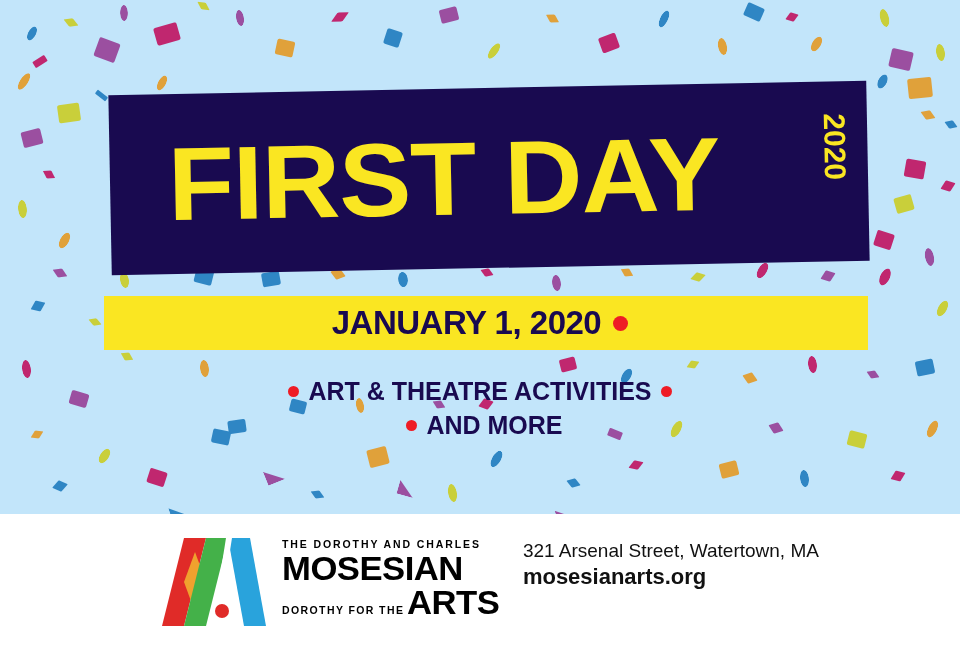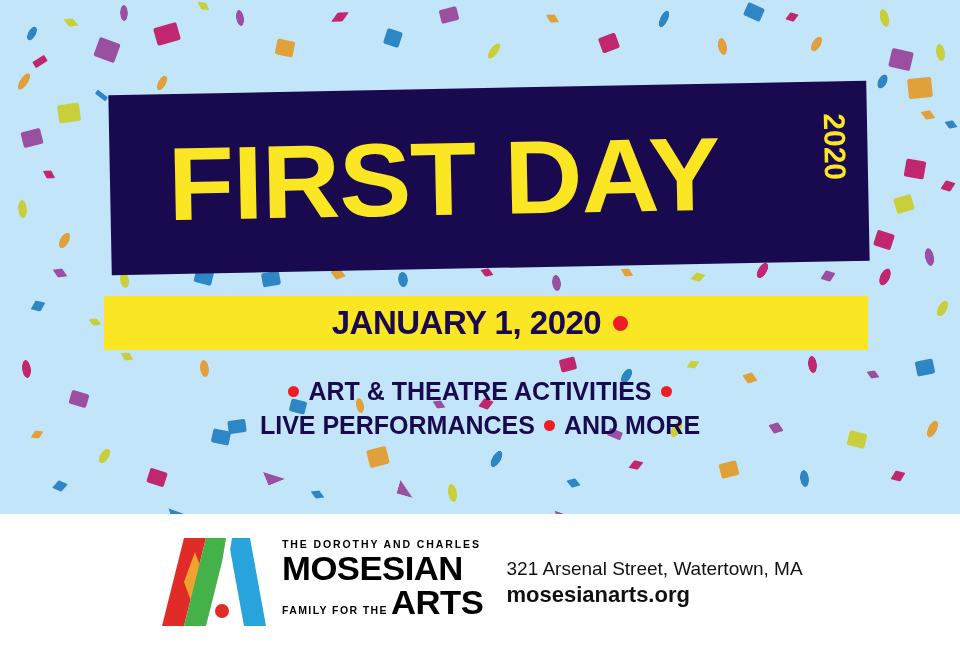--- a/index.html
+++ b/index.html
@@ -147,21 +147,21 @@
     left: 0;
     top: 514px;
     width: 960px;
     height: 136px;
     background: #ffffff;
     display: flex;
     align-items: center;
   }
   #footer-inner {
     display: flex;
-    align-items: center;
+    align-items: flex-start;
     margin-left: 162px;
   }
 
   
   #logo-mark {
     position: relative;
     width: 104px;
     height: 88px;
     flex: none;
   }
@@ -339,21 +339,20 @@
       <span class="reddot"></span>
     </div>
 
     <div id="features">
       <div class="feature-line">
         <span class="reddot sm"></span>
         <span>ART &amp; THEATRE ACTIVITIES</span>
         <span class="reddot sm"></span>
       </div>
       <div class="feature-line">
-        <span>LIVE PERFORMANCES</span>
         <span class="reddot sm"></span>
         <span>AND MORE</span>
       </div>
     </div>
   </div>
 
   <div id="footer">
     <div id="footer-inner">
 
       <div id="logo-mark">
@@ -370,21 +369,21 @@
           <polygon points="64,0 70,0 56,88 50,88" fill="#ffffff"></polygon>
 
           <circle cx="60" cy="73" r="7" fill="#e02b28"></circle>
         </svg>
       </div>
 
       <div id="wordmark">
         <div class="wm-top">THE DOROTHY AND CHARLES</div>
         <div class="wm-mid">MOSESIAN</div>
         <div class="wm-bot">
-          <span class="wm-bot-small">FAMILY FOR THE</span>
+          <span class="wm-bot-small">DOROTHY FOR THE</span>
           <span class="wm-bot-large">ARTS</span>
         </div>
       </div>
 
       <div id="address">
         <div class="addr-line">321 Arsenal Street, Watertown, MA</div>
         <div class="addr-url">mosesianarts.org</div>
       </div>
 
     </div>

